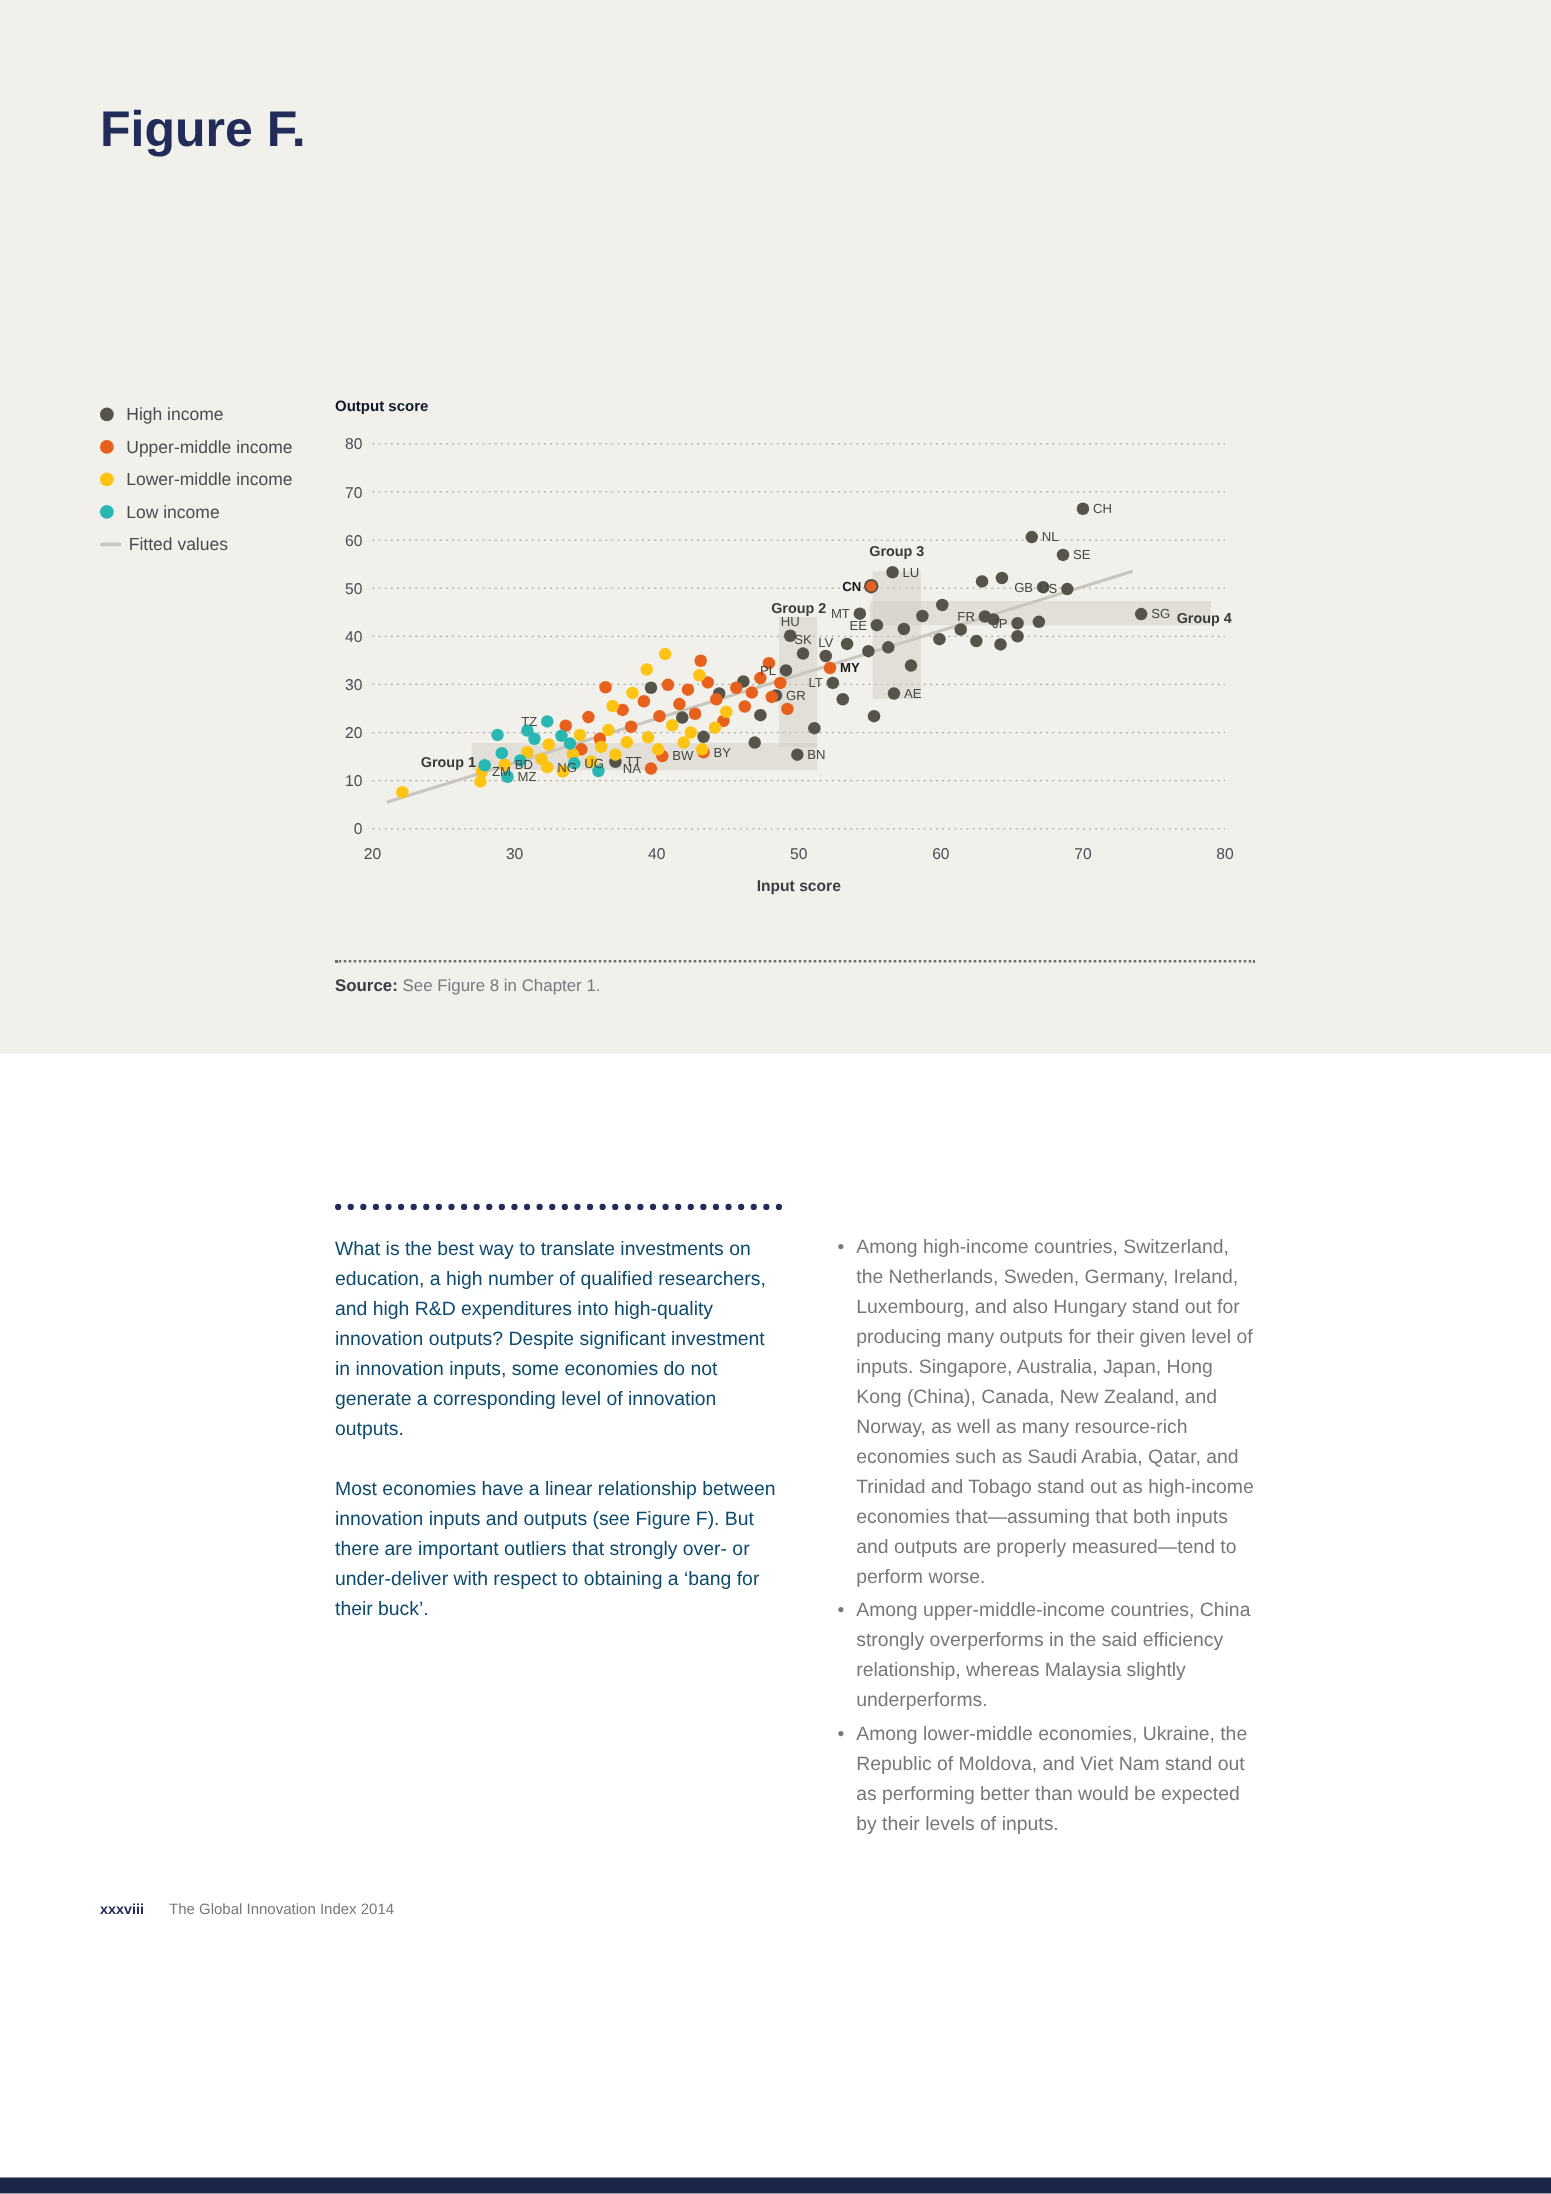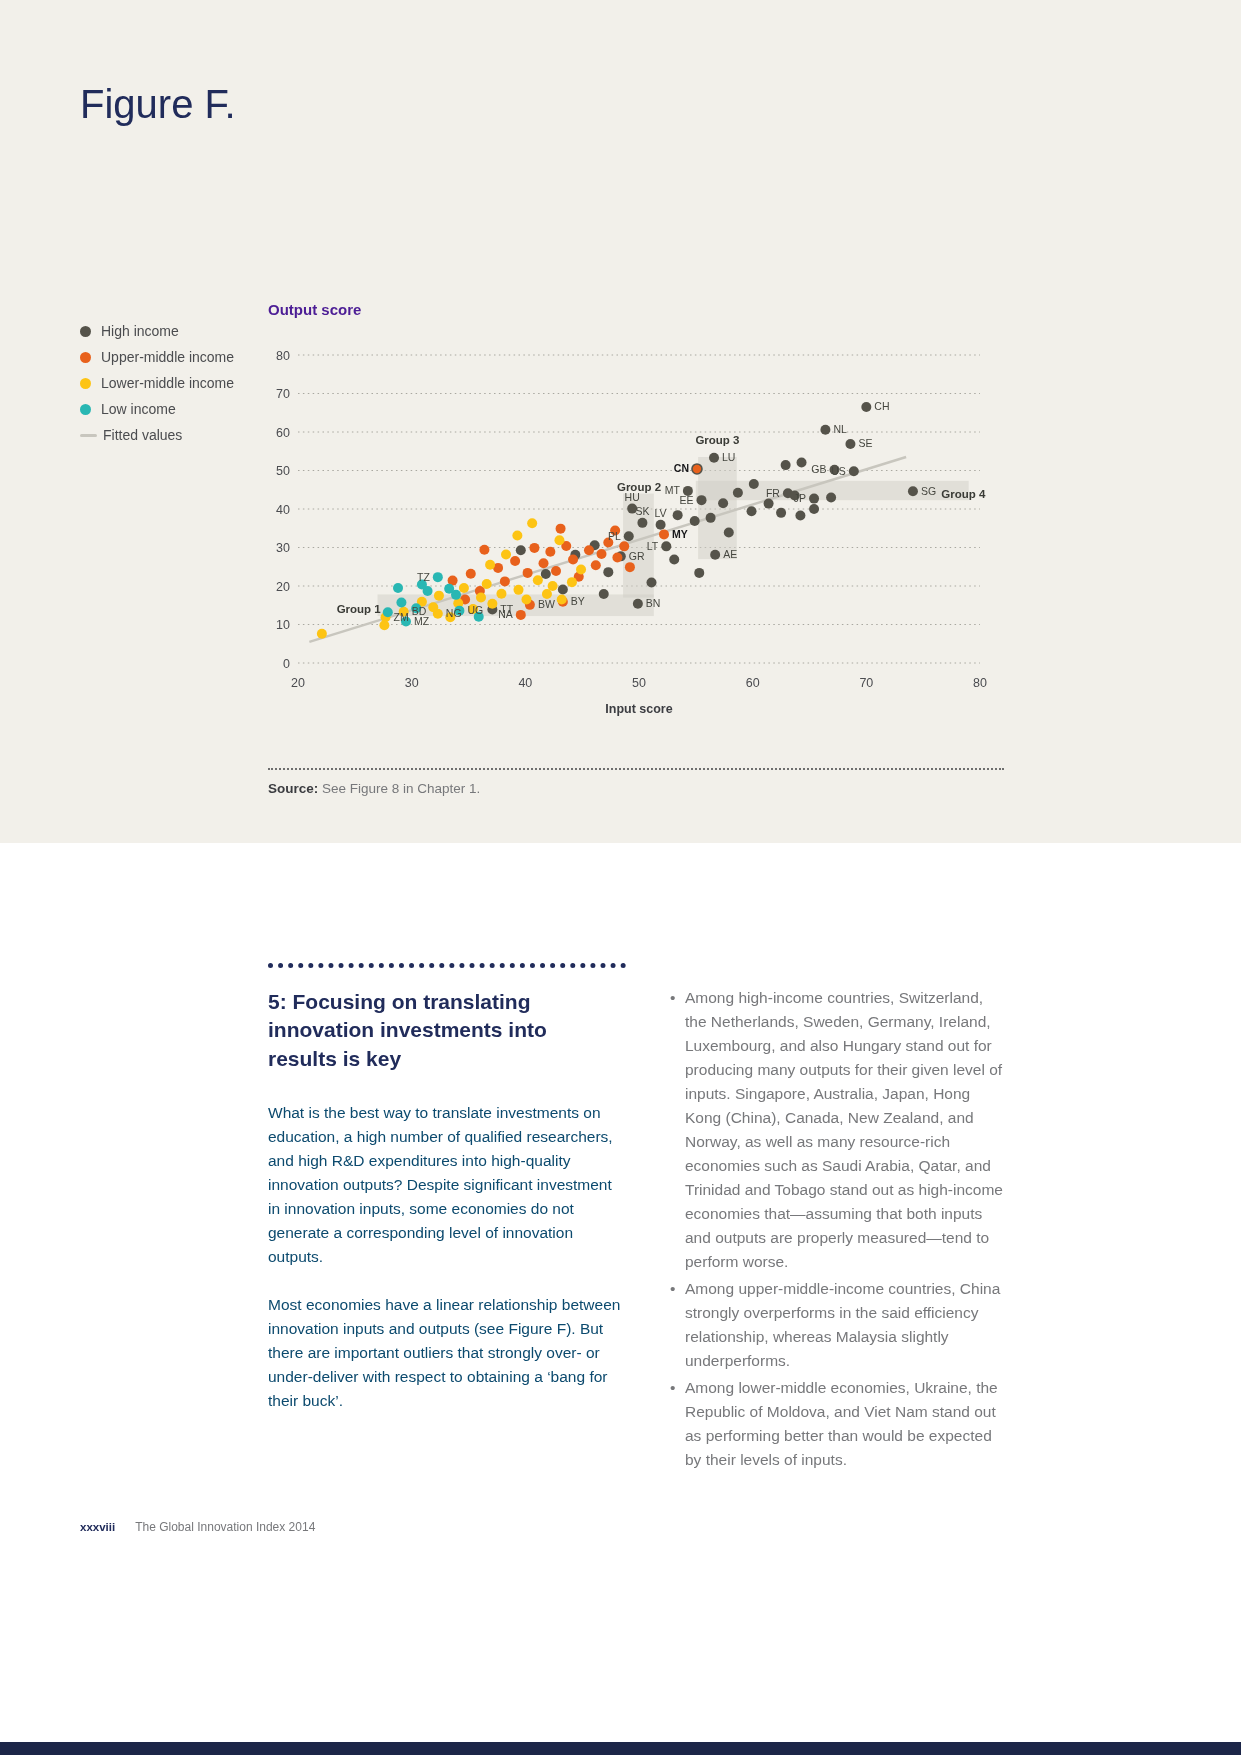--- a/index.html
+++ b/index.html
@@ -3,28 +3,28 @@
 <meta charset="utf-8">
 <style>
   * { margin:0; padding:0; box-sizing:border-box; }
   html,body { background:#ffffff; }
   .page {
     position:relative; width:1241px; height:1755px; background:#ffffff;
     font-family:"Liberation Sans","DejaVu Sans",sans-serif; overflow:hidden;
   }
   
   .figure-section { position:absolute; left:0; top:0; width:100%; height:843px; background:#f2f0ea; }
-  .fig-kicker { position:absolute; left:80px; top:82px; font-size:40px; font-weight:400; color:#212c5b; }
+  .fig-kicker { position:absolute; left:80px; top:82px; font-size:40px; font-weight:700; color:#212c5b; }
   .fig-title  { position:absolute; left:80px; top:138px; width:895px; font-size:37px; line-height:1.28; font-weight:bold; color:#212c5b; }
   .legend { position:absolute; left:80px; top:318px; }
   .legend-row { display:flex; align-items:center; height:26px; }
   .swatch { width:11px; height:11px; border-radius:50%; margin-right:10px; flex:none; }
   .swatch.line { width:17px; height:3px; border-radius:2px; margin-right:6px; }
   .legend-label { font-size:14px; color:#4b4c4f; }
-  .output-label { position:absolute; left:268px; top:301px; font-size:15px; font-weight:bold; color:#4c1d95; }
+  .output-label { position:absolute; left:268px; top:318px; font-size:12px; font-weight:bold; color:#0f172a; }
   .chart-svg { position:absolute; left:268px; top:345px; overflow:visible; }
   svg text { font-family:"Liberation Sans","DejaVu Sans",sans-serif; }
   .grid { stroke:#a9a8a0; stroke-width:1; stroke-dasharray:1.5 3.4; fill:none; }
   .band { fill:#cfcdc5; fill-opacity:0.5; }
   .fit  { stroke:#c8c6be; stroke-width:2.5; }
   .tick { font-size:12.5px; fill:#4b4c50; }
   .tick.y { text-anchor:end; }
   .tick.x { text-anchor:middle; }
   .axis-title { font-size:12.5px; font-weight:bold; fill:#3c3d42; text-anchor:middle; }
   .group-label { font-size:11.5px; font-weight:bold; fill:#3a3b36; }
@@ -264,21 +264,20 @@
         <text x="145.98365" y="279.92" text-anchor="start" class="pt-label">MZ</text>
         <text x="371" y="368" class="axis-title">Input score</text>
       </svg>
 
     <div class="source-rule"></div>
     <p class="source-note"><b>Source:</b> <span>See Figure 8 in Chapter 1.</span></p>
   </section>
 
   <div class="col-left">
     <div class="article-rule"></div>
-    <h2 class="article-heading">5: Focusing on translating innovation investments into results is key</h2>
     <p>What is the best way to translate investments on education, a high number of qualified researchers, and high R&amp;D expenditures into high-quality innovation outputs? Despite significant investment in innovation inputs, some economies do not generate a corresponding level of innovation outputs.</p>
     <p>Most economies have a linear relationship between innovation inputs and outputs (see Figure F). But there are important outliers that strongly over- or under-deliver with respect to obtaining a ‘bang for their buck’.</p>
   </div>
 
   <div class="col-right">
     <ul>
       <li>Among high-income countries, Switzerland, the Netherlands, Sweden, Germany, Ireland, Luxembourg, and also Hungary stand out for producing many outputs for their given level of inputs. Singapore, Australia, Japan, Hong Kong (China), Canada, New Zealand, and Norway, as well as many resource-rich economies such as Saudi Arabia, Qatar, and Trinidad and Tobago stand out as high-income economies that—assuming that both inputs and outputs are properly measured—tend to perform worse.</li>
       <li>Among upper-middle-income countries, China strongly overperforms in the said efficiency relationship, whereas Malaysia slightly underperforms.</li>
       <li>Among lower-middle economies, Ukraine, the Republic of Moldova, and Viet Nam stand out as performing better than would be expected by their levels of inputs.</li>
     </ul>

